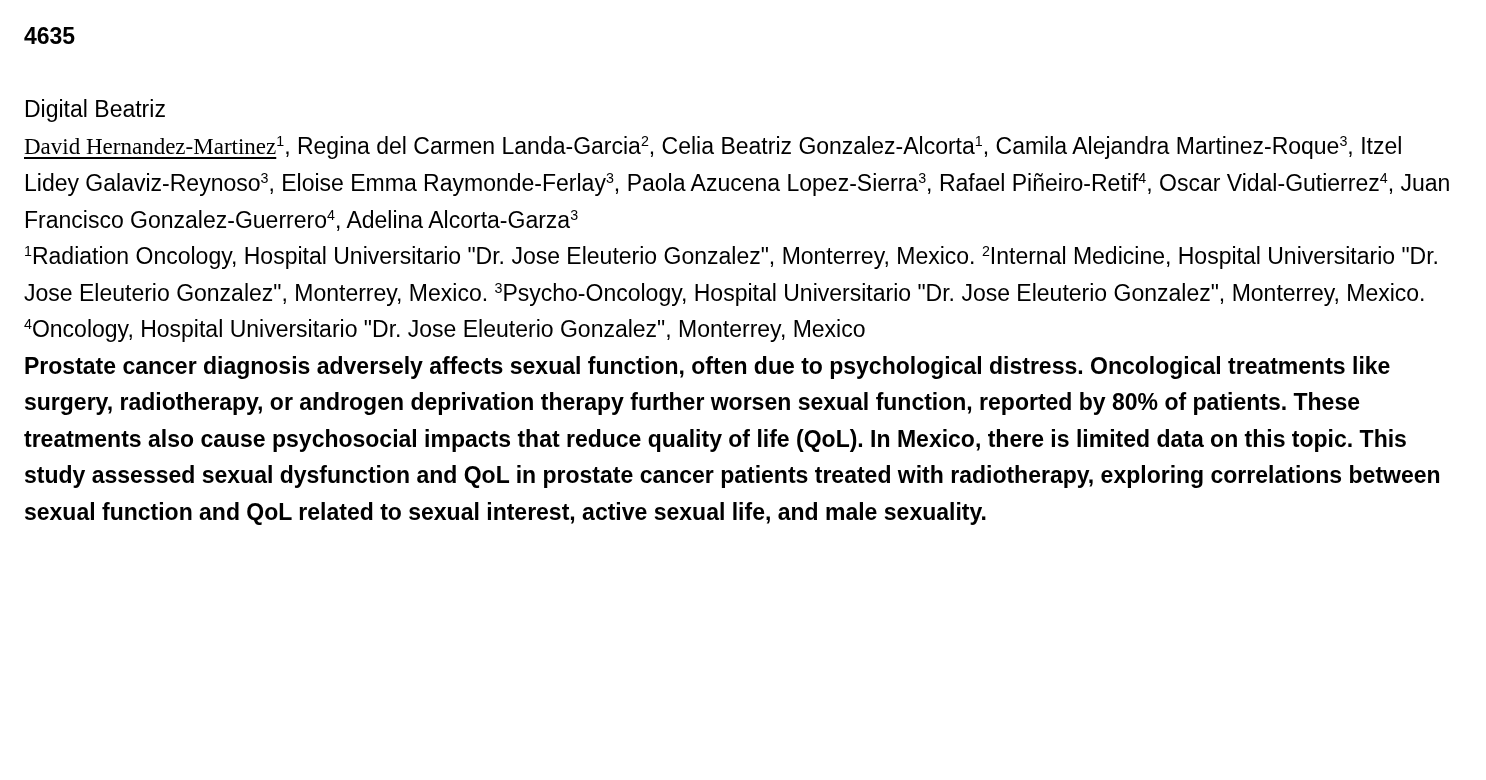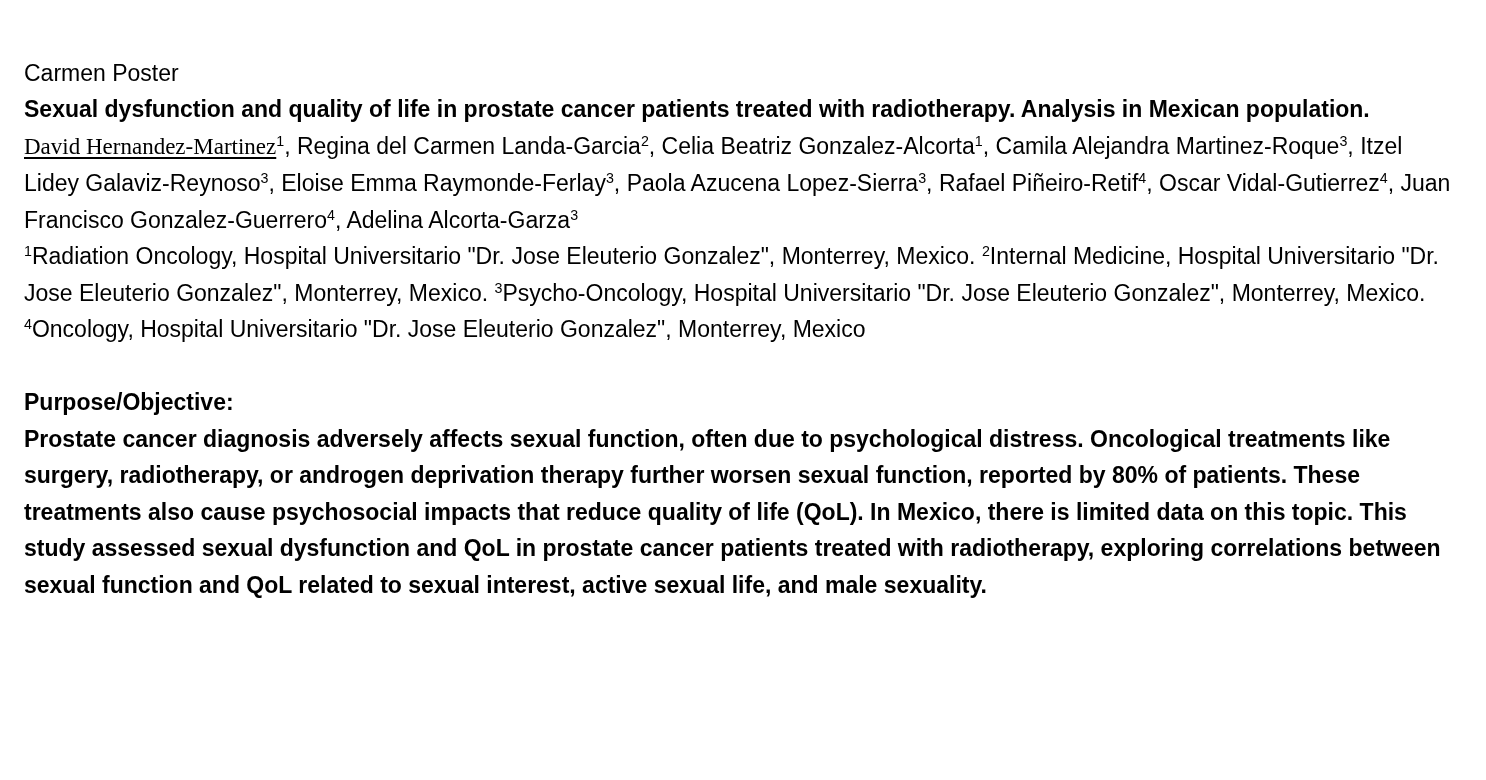--- a/index.html
+++ b/index.html
@@ -49,25 +49,24 @@
     font-weight: 700;
   }
   .section-body {
     font-weight: 700;
   }
 </style>
 </head>
 <body>
 
 <div>
+  <div class="abstract-number">4635</div>
 
-  <div class="presentation-type">Carmen Poster</div>
+  <div class="presentation-type">Digital Beatriz</div>
 
-  <h1 class="abstract-title">Sexual dysfunction and quality of life in prostate cancer patients treated with radiotherapy. Analysis in Mexican population.</h1>
 
   <p class="author-list"><span class="underlined">David Hernandez-Martinez</span><sup>1</sup>, <span>Regina del Carmen Landa-Garcia</span><sup>2</sup>, <span>Celia Beatriz Gonzalez-Alcorta</span><sup>1</sup>, <span>Camila Alejandra Martinez-Roque</span><sup>3</sup>, <span>Itzel Lidey Galaviz-Reynoso</span><sup>3</sup>, <span>Eloise Emma Raymonde-Ferlay</span><sup>3</sup>, <span>Paola Azucena Lopez-Sierra</span><sup>3</sup>, <span>Rafael Piñeiro-Retif</span><sup>4</sup>, <span>Oscar Vidal-Gutierrez</span><sup>4</sup>, <span>Juan Francisco Gonzalez-Guerrero</span><sup>4</sup>, <span>Adelina Alcorta-Garza</span><sup>3</sup></p>
 
   <p class="affiliation-list"><sup>1</sup><span>Radiation Oncology, Hospital Universitario "Dr. Jose Eleuterio Gonzalez", Monterrey, Mexico. </span><sup>2</sup><span>Internal Medicine, Hospital Universitario "Dr. Jose Eleuterio Gonzalez", Monterrey, Mexico. </span><sup>3</sup><span>Psycho-Oncology, Hospital Universitario "Dr. Jose Eleuterio Gonzalez", Monterrey, Mexico. </span><sup>4</sup><span>Oncology, Hospital Universitario "Dr. Jose Eleuterio Gonzalez", Monterrey, Mexico</span></p>
 
-  <h2 class="section-heading">Purpose/Objective:</h2>
 
   <p class="section-body">Prostate cancer diagnosis adversely affects sexual function, often due to psychological distress. Oncological treatments like surgery, radiotherapy, or androgen deprivation therapy further worsen sexual function, reported by 80% of patients. These treatments also cause psychosocial impacts that reduce quality of life (QoL). In Mexico, there is limited data on this topic. This study assessed sexual dysfunction and QoL in prostate cancer patients treated with radiotherapy, exploring correlations between sexual function and QoL related to sexual interest, active sexual life, and male sexuality.</p>
 </div>
 
 </body></html>

